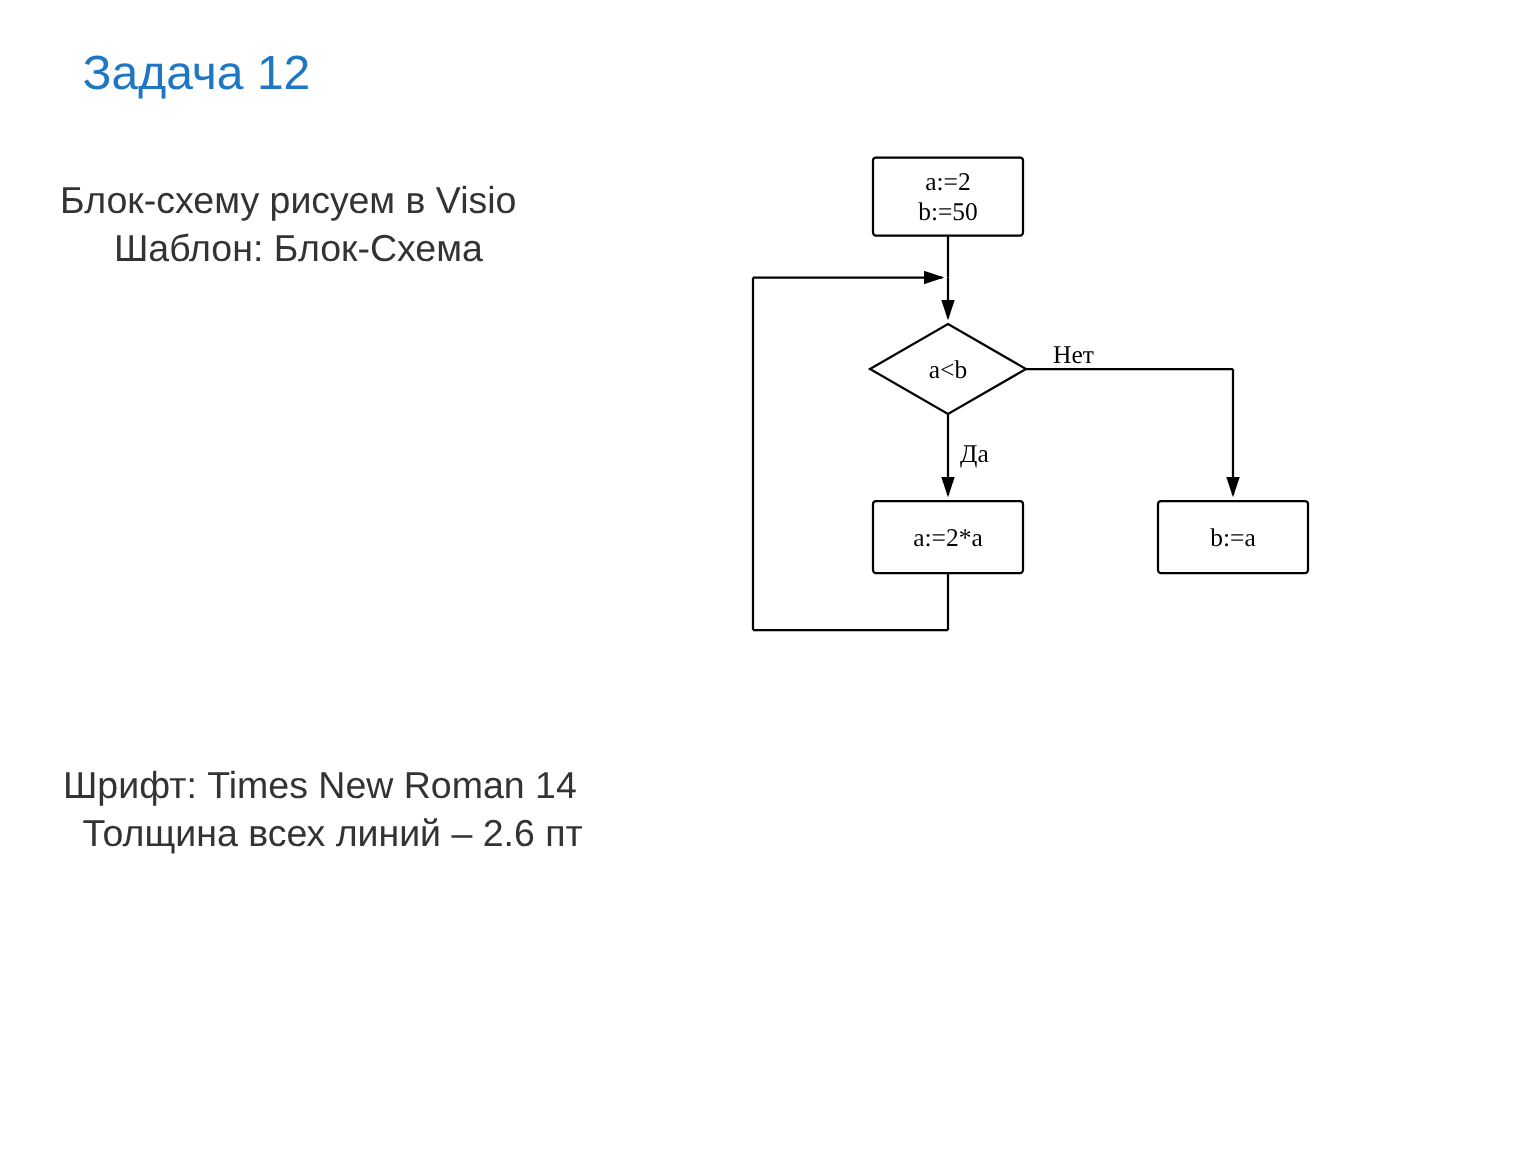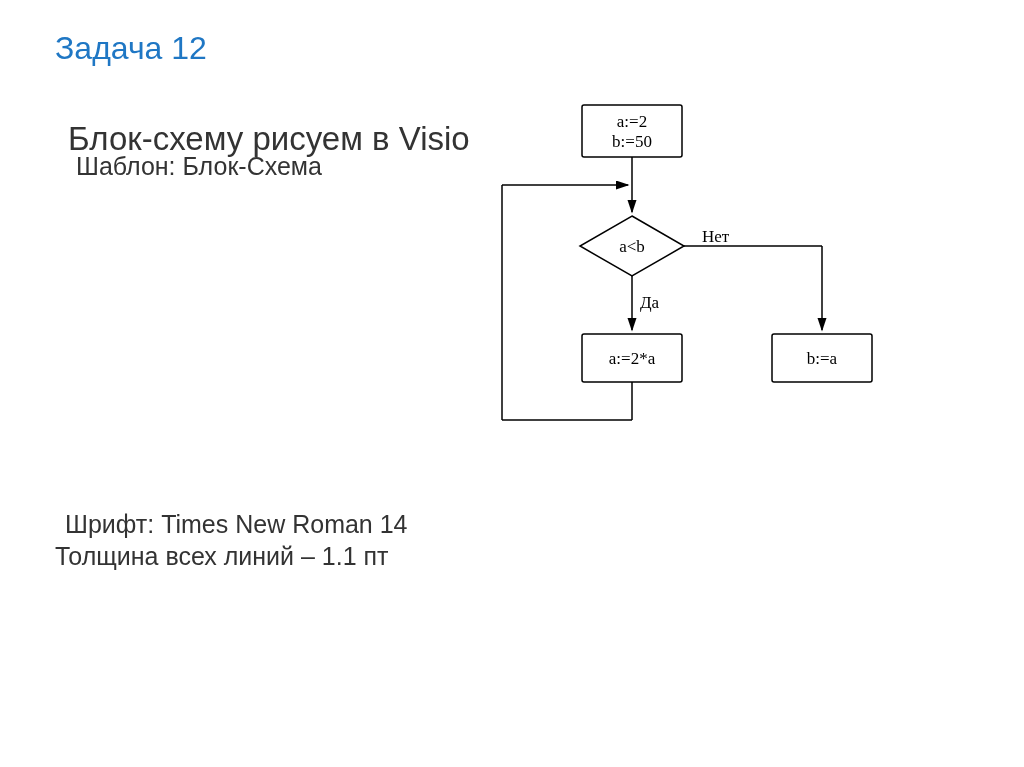--- a/index.html
+++ b/index.html
@@ -16,36 +16,35 @@
       top: 30px;
       left: 55px;
       font-size: 32px;
       color: #1F77C4;
       font-weight: 400;
     }
     .instr1 {
       position: absolute;
       top: 120px;
       left: 40px;
-      font-size: 33px;
+      font-size: 25px;
       color: #333;
-      margin-left: 28px;
     }
     .instr2 {
       position: absolute;
       top: 152px;
       left: 40px;
       font-size: 25px;
       color: #333;
       margin-left: 36px;
     }
     .note1 {
       position: absolute;
       top: 510px;
-      left: 65px;
+      left: 42px;
       font-size: 25px;
       color: #333;
     }
     .note2 {
       position: absolute;
       top: 542px;
       left: 55px;
       font-size: 25px;
       color: #333;
     }
@@ -73,21 +72,21 @@
   </style>
 </head>
 <body>
 
 <div class="title">Задача 12</div>
 
 <div class="instr1">Блок-схему рисуем в Visio</div>
 <div class="instr2">Шаблон: Блок-Схема</div>
 
 <div class="note1">Шрифт: Times New Roman 14</div>
-<div class="note2">Толщина всех линий – 1.1 пт</div>
+<div class="note2">Толщина всех линий – 2.6 пт</div>
 
 <div class="diagram">
   <svg viewBox="0 0 520 380">
     <defs>
       <marker id="arrow" markerWidth="10" markerHeight="10" refX="8" refY="3" orient="auto">
         <path d="M0,0 L0,6 L9,3 z" fill="#000"></path>
       </marker>
     </defs>
 
     <rect x="130" y="15" width="100" height="52" rx="2" fill="#fff" stroke="#000" stroke-width="1.5"></rect>

